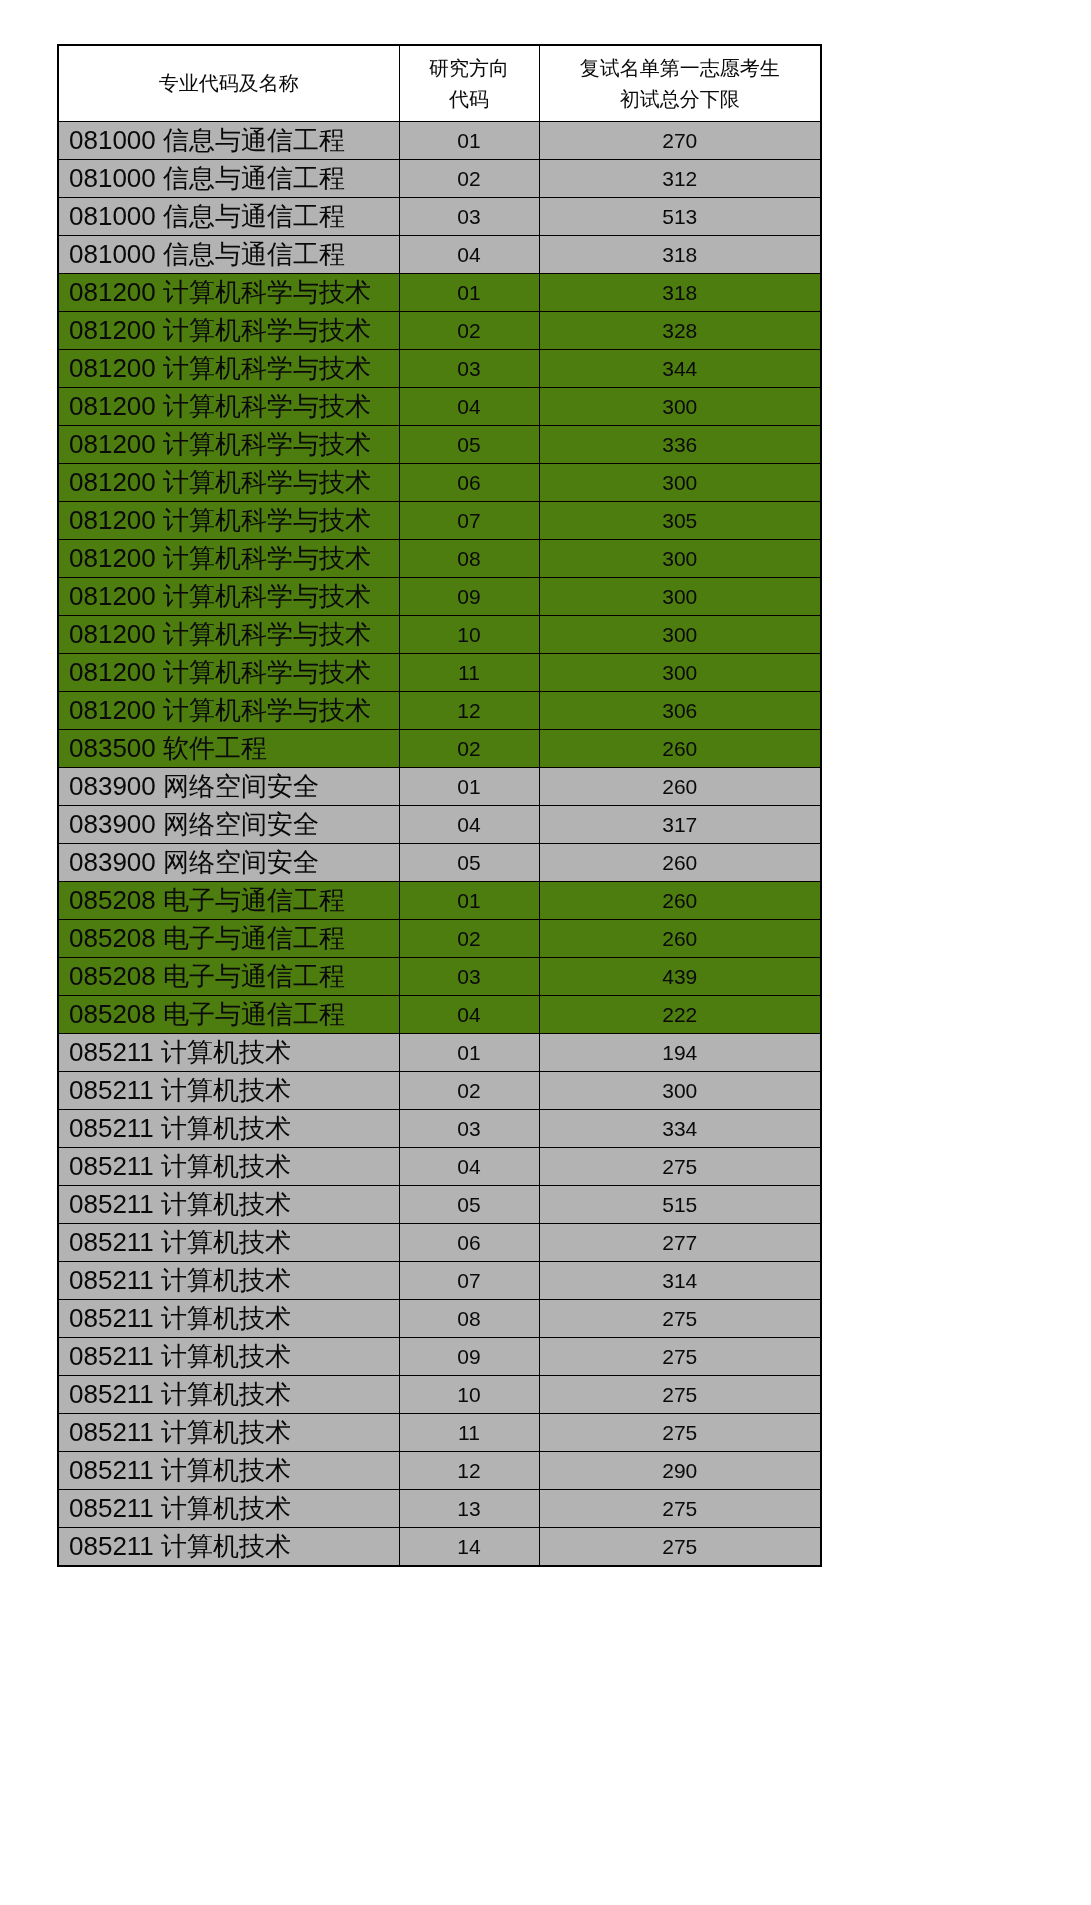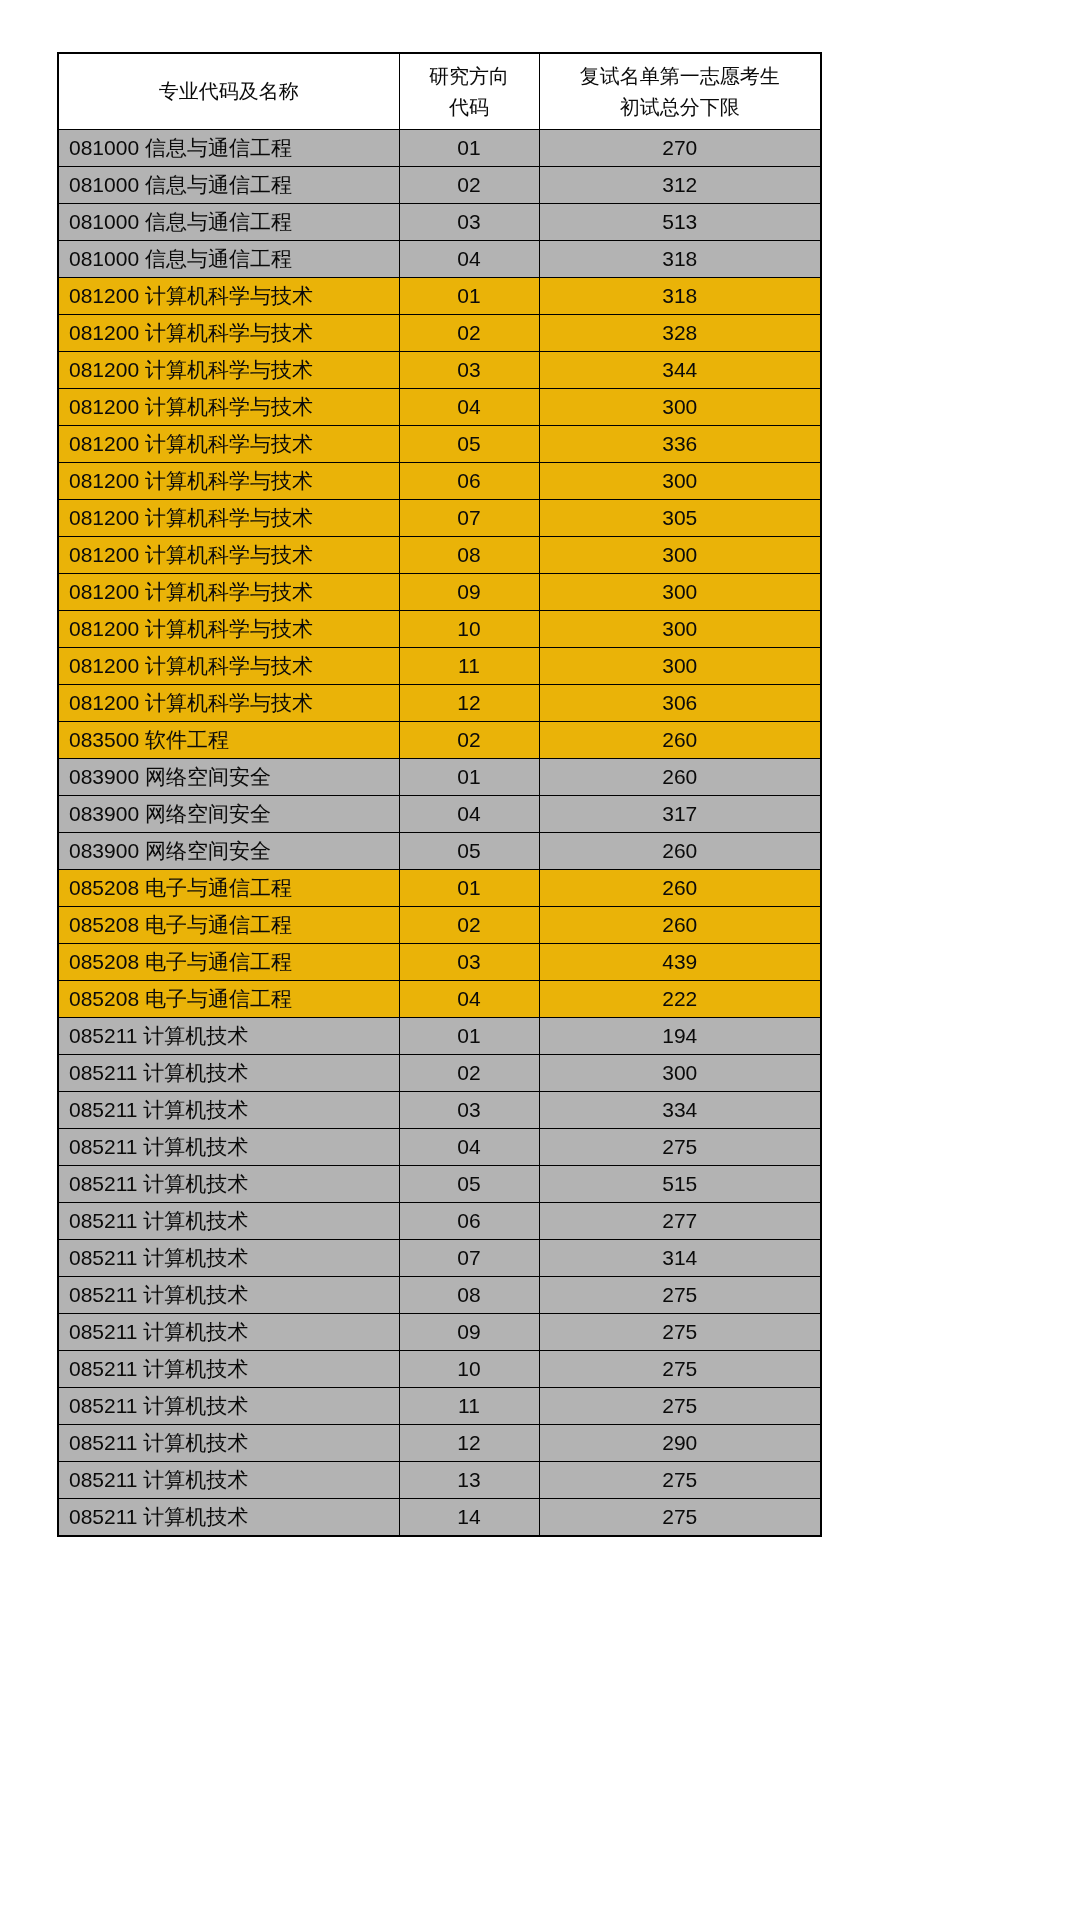--- a/index.html
+++ b/index.html
@@ -12,21 +12,21 @@
     width: 1091px;
     height: 1905px;
     background: #ffffff;
     font-family: "Liberation Sans", "DejaVu Sans", sans-serif;
     color: #0a0a0a;
     overflow: hidden;
   }
   table.score-table {
     position: absolute;
     left: 57px;
-    top: 52px;
+    top: 44px;
     width: 763px;
     border-collapse: collapse;
     table-layout: fixed;
     border: 2px solid #000;
   }
   table.score-table th,
   table.score-table td {
     border: 1px solid #000;
     overflow: hidden;
     white-space: nowrap;
@@ -40,24 +40,24 @@
     background: #ffffff;
     line-height: 1.55;
   }
   tbody tr {
     height: 37px;
   }
   tbody tr.gray td {
     background: #b3b3b3;
   }
   tbody tr.white td {
-    background: #eab308;
+    background: #4d7c0f;
   }
   td.major-cell {
-    font-size: 21px;
+    font-size: 26px;
     text-align: left;
     padding-left: 10px;
     vertical-align: middle;
   }
   td.direction-cell,
   td.score-cell {
     font-size: 21px;
     text-align: center;
     vertical-align: middle;
   }

